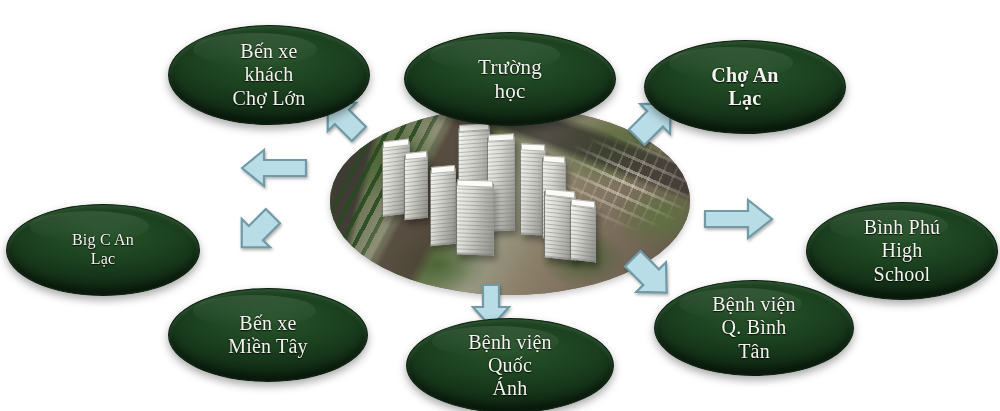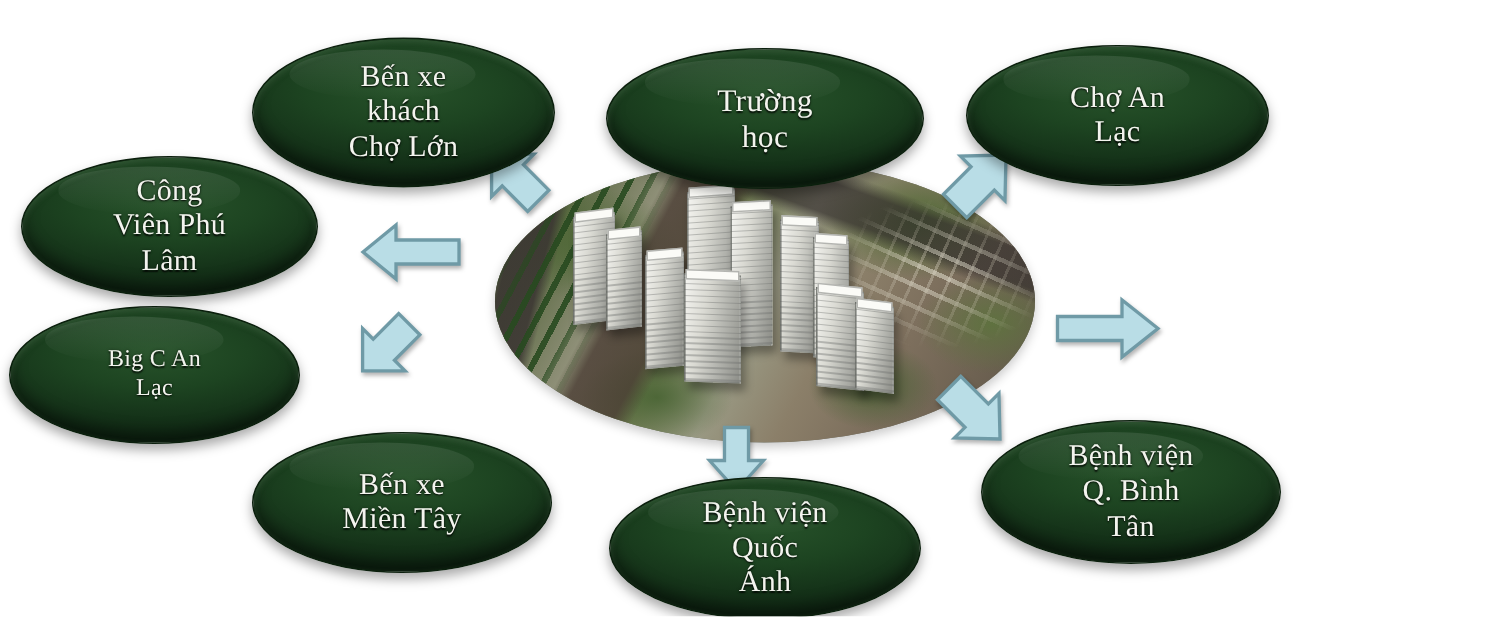--- a/index.html
+++ b/index.html
@@ -202,25 +202,20 @@
     <span class="txt" style="font-size:21px;">Trường
 học</span>
   </div>
 
   <div class="bubble" id="b-ben-xe-cho-lon" style="left:168px; top:25px; width:200px; height:98px;">
     <span class="txt" style="font-size:20px;">Bến xe
 khách
 Chợ Lớn</span>
   </div>
 
-  <div class="bubble" id="b-cong-vien" style="left:14px; top:104px; width:196px; height:92px;">
-    <span class="txt" style="font-size:20px;">Công
-Viên Phú
-Lâm</span>
-  </div>
 
   <div class="bubble" id="b-big-c" style="left:6px; top:204px; width:192px; height:90px;">
     <span class="txt" style="font-size:16px;">Big C An
 Lạc</span>
   </div>
 
   <div class="bubble" id="b-mien-tay" style="left:168px; top:288px; width:198px; height:92px;">
     <span class="txt" style="font-size:20px;">Bến xe
 Miền Tây</span>
   </div>
@@ -230,20 +225,25 @@
 Quốc
 Ánh</span>
   </div>
 
   <div class="bubble" id="b-binh-tan" style="left:654px; top:280px; width:198px; height:94px;">
     <span class="txt" style="font-size:20px;">Bệnh viện
 Q. Bình
 Tân</span>
   </div>
 
-
-
-  <div class="bubble" id="b-an-lac" style="left:644px; top:30px; width:200px; height:92px;">
+  <div class="bubble" id="b-binh-phu" style="left:806px; top:202px; width:190px; height:96px;">
+    <span class="txt" style="font-size:20px;">Bình Phú
+High
+School</span>
+  </div>
+
+
+  <div class="bubble" id="b-an-lac" style="left:644px; top:40px; width:200px; height:92px;font-weight:bold;">
     <span class="txt" style="font-size:20px;">Chợ An
 Lạc</span>
   </div>
 
 </div>
 
 </body></html>

